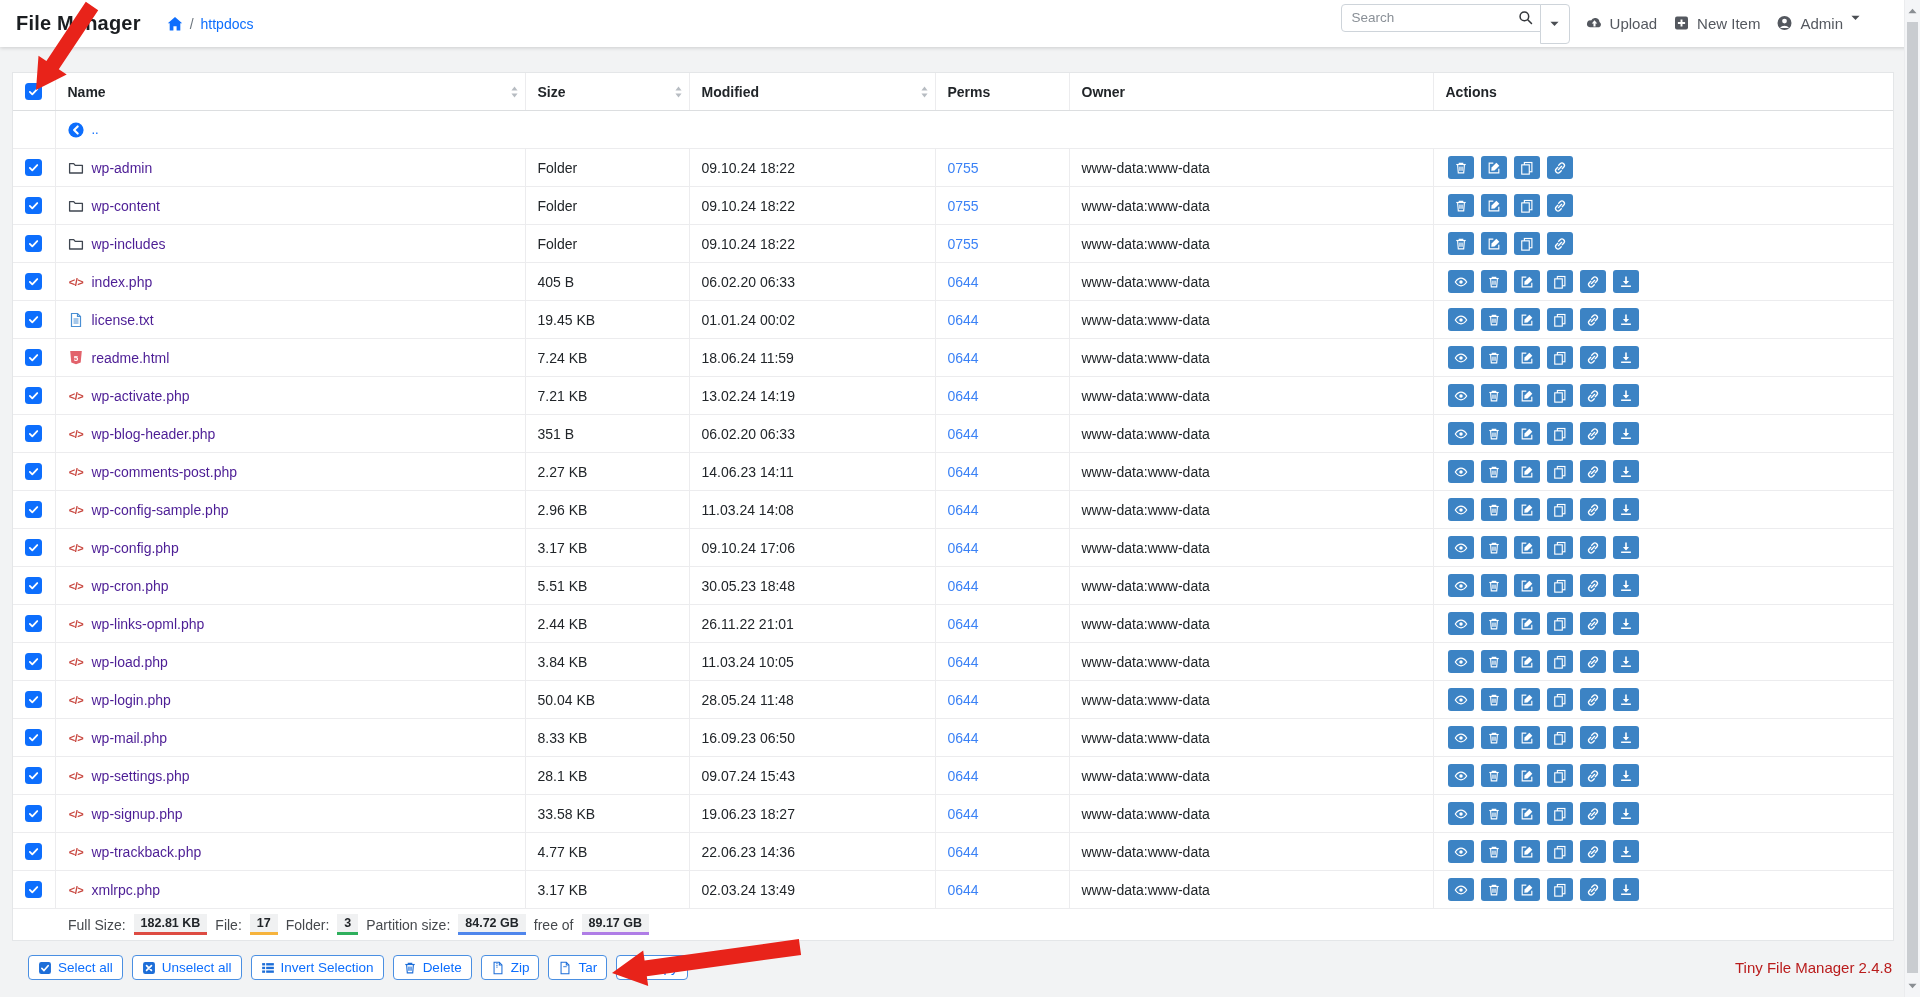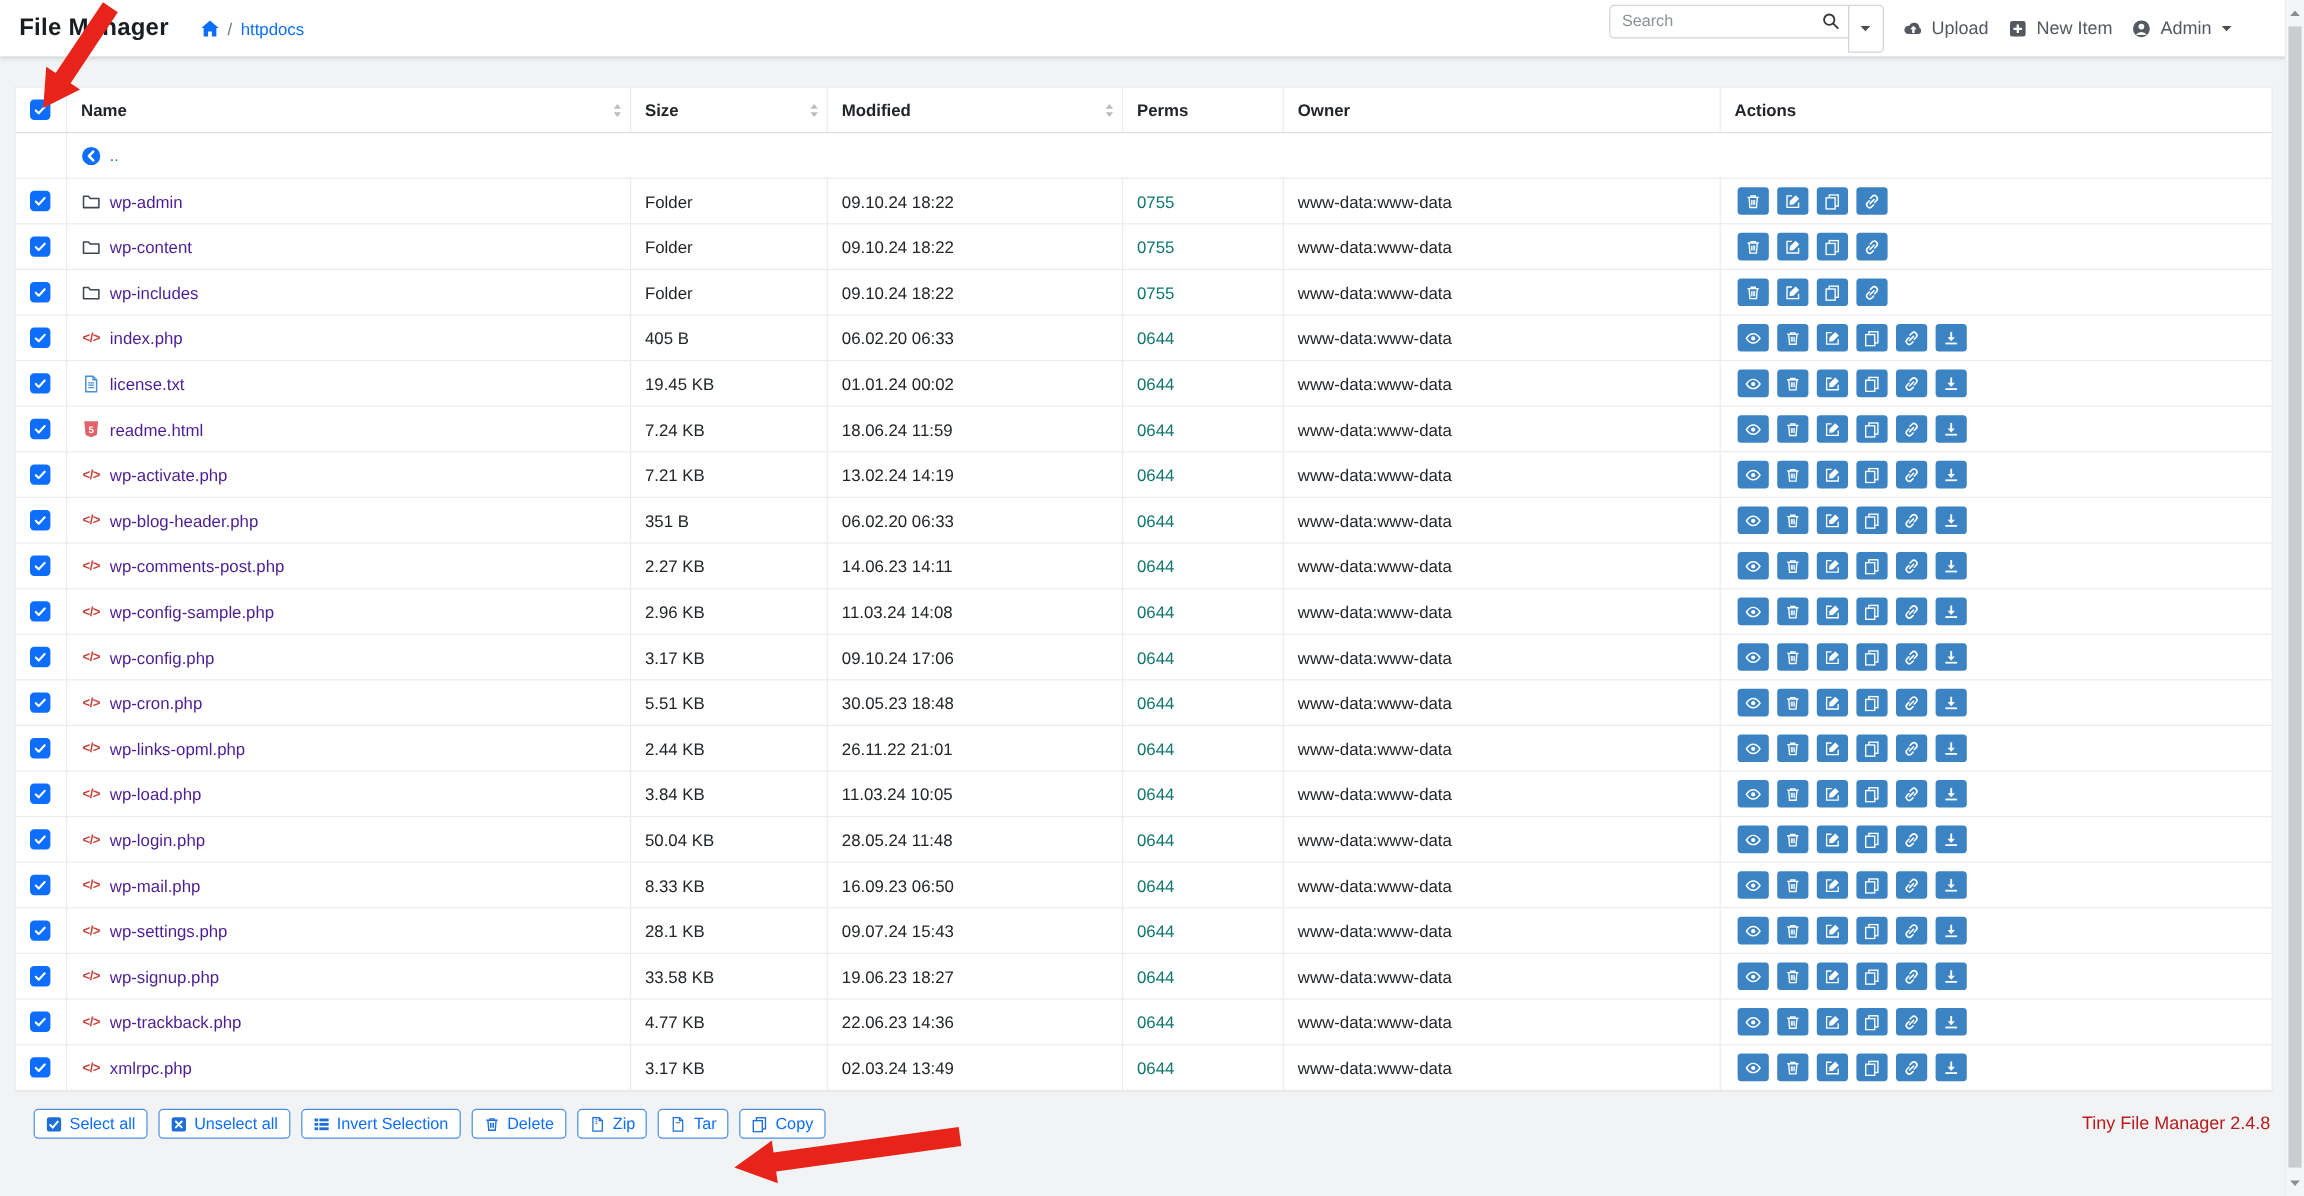--- a/index.html
+++ b/index.html
@@ -19,21 +19,21 @@
   .search-group{display:flex;align-items:stretch;height:40px}
   .search-wrap{position:relative}
   .search-input{width:160px;height:26px;border:1px solid #ced4da;border-radius:4px 0 0 4px;
                 padding:0 28px 0 10px;font-size:13.5px;color:#495057;outline:none;background:#fff;
                 font-family:inherit}
   .search-input::placeholder{color:#8a9097}
   .search-ic{position:absolute;right:8px;top:6px;width:15px;height:15px;display:inline-flex}
   .search-ic svg{width:100%;height:100%}
   .search-caret{width:28px;border:1px solid #ced4da;margin-left:-1px;border-radius:0 4px 4px 0;
                 background:#fff;display:inline-flex;align-items:center;justify-content:center;cursor:pointer}
-  .nav-btn{display:inline-flex;align-items:center;gap:7px;font-size:15px;color:#54585f;cursor:pointer;white-space:nowrap}
+  .nav-btn{display:inline-flex;align-items:flex-start;gap:7px;font-size:15px;color:#54585f;cursor:pointer;white-space:nowrap}
   .nav-btn .nb-ic{display:inline-flex;width:17px;height:16px}
   .nav-btn .nb-ic svg{width:100%;height:100%}
   .nav-btn .nb-caret{display:inline-flex;width:9px;height:6px;margin-left:1px}
 
   
   .content{margin:25px 28px 0 12px;position:relative;z-index:1}
   .card{background:#fff;border:1px solid #e4e6e8;width:1880px;box-sizing:content-box}
   table{border-collapse:collapse;table-layout:fixed;width:1880px;font-size:14px}
   col.c-check{width:42px}col.c-name{width:470px}col.c-size{width:164px}col.c-mod{width:246px}
   col.c-perms{width:134px}col.c-owner{width:364px}col.c-act{width:460px}
@@ -47,21 +47,21 @@
   .cb{width:17px;height:17px;border-radius:3.5px;background:#0d6efd;display:inline-flex;
       align-items:center;justify-content:center;cursor:pointer;vertical-align:middle}
   .cb span{display:inline-flex;width:13px;height:13px}
   .cb svg{width:100%;height:100%}
   .ncell{display:flex;align-items:center;gap:7px}
   .file-ic{width:17px;height:16px;display:inline-flex;align-items:center;justify-content:center;flex:none}
   .file-ic svg{width:16px;height:16px}
   .codeglyph{color:#c8473f;font-size:11px;font-weight:700;letter-spacing:-.5px;font-style:normal}
   .fname{color:#4c1d95;text-decoration:none;cursor:pointer}
   .up-link{color:#0d6efd;font-size:13px;text-decoration:none;cursor:pointer}
-  .perm-link{color:#0f766e;text-decoration:none;cursor:pointer}
+  .perm-link{color:#3b82f6;text-decoration:none;cursor:pointer}
   .act-cell{padding-left:14px}
   .abtn{width:26px;height:23px;background:#3c83c4;border:none;border-radius:3px;margin-right:7px;
         display:inline-flex;align-items:center;justify-content:center;cursor:pointer;padding:0;vertical-align:middle}
   .abtn span{display:inline-flex;width:14px;height:14px}
   .abtn svg{width:100%;height:100%}
 
   
   .summary{display:flex;align-items:center;gap:8px;height:31px;padding-left:55px;font-size:14px;color:#46494d}
   .badge{font-weight:700;font-size:12.5px;background:#f0f1f2;padding:2px 7px 1px;border-bottom:3px solid;
          color:#212529;line-height:1.25}
@@ -1580,20 +1580,32 @@
                 <span>
                   <svg viewBox="0 0 16 16" fill="#fff">
                     <path d="M7.1 1.8 H8.9 V6.9 H11.5 L8 10.8 L4.5 6.9 H7.1 Z"></path>
                     <rect x="2.4" y="12" width="11.2" height="1.7"></rect>
                   </svg>
                 </span>
               </button></td>
   </tr>
         </tbody>
     </table>
+    <div class="summary">
+      <span>Full Size:</span>
+      <span class="badge bd-red">182.81 KB</span>
+      <span>File:</span>
+      <span class="badge bd-orange">17</span>
+      <span>Folder:</span>
+      <span class="badge bd-green">3</span>
+      <span>Partition size:</span>
+      <span class="badge bd-blue">84.72 GB</span>
+      <span>free of</span>
+      <span class="badge bd-purple">89.17 GB</span>
+    </div>
   </div>
 </div>
 
 <div class="bottombar">
   <div class="tb-buttons" id="tb-buttons">
       <button class="tbtn">
     <span class="tb-ic">
           <svg viewBox="0 0 16 16">
             <rect x="1.2" y="1.2" width="13.6" height="13.6" rx="2.5" fill="#1d6ed8"></rect>
             <path d="M4.4 8.5 l2.4 2.4 L11.6 5.4" stroke="#fff" stroke-width="1.9" fill="none" stroke-linecap="round"></path>

